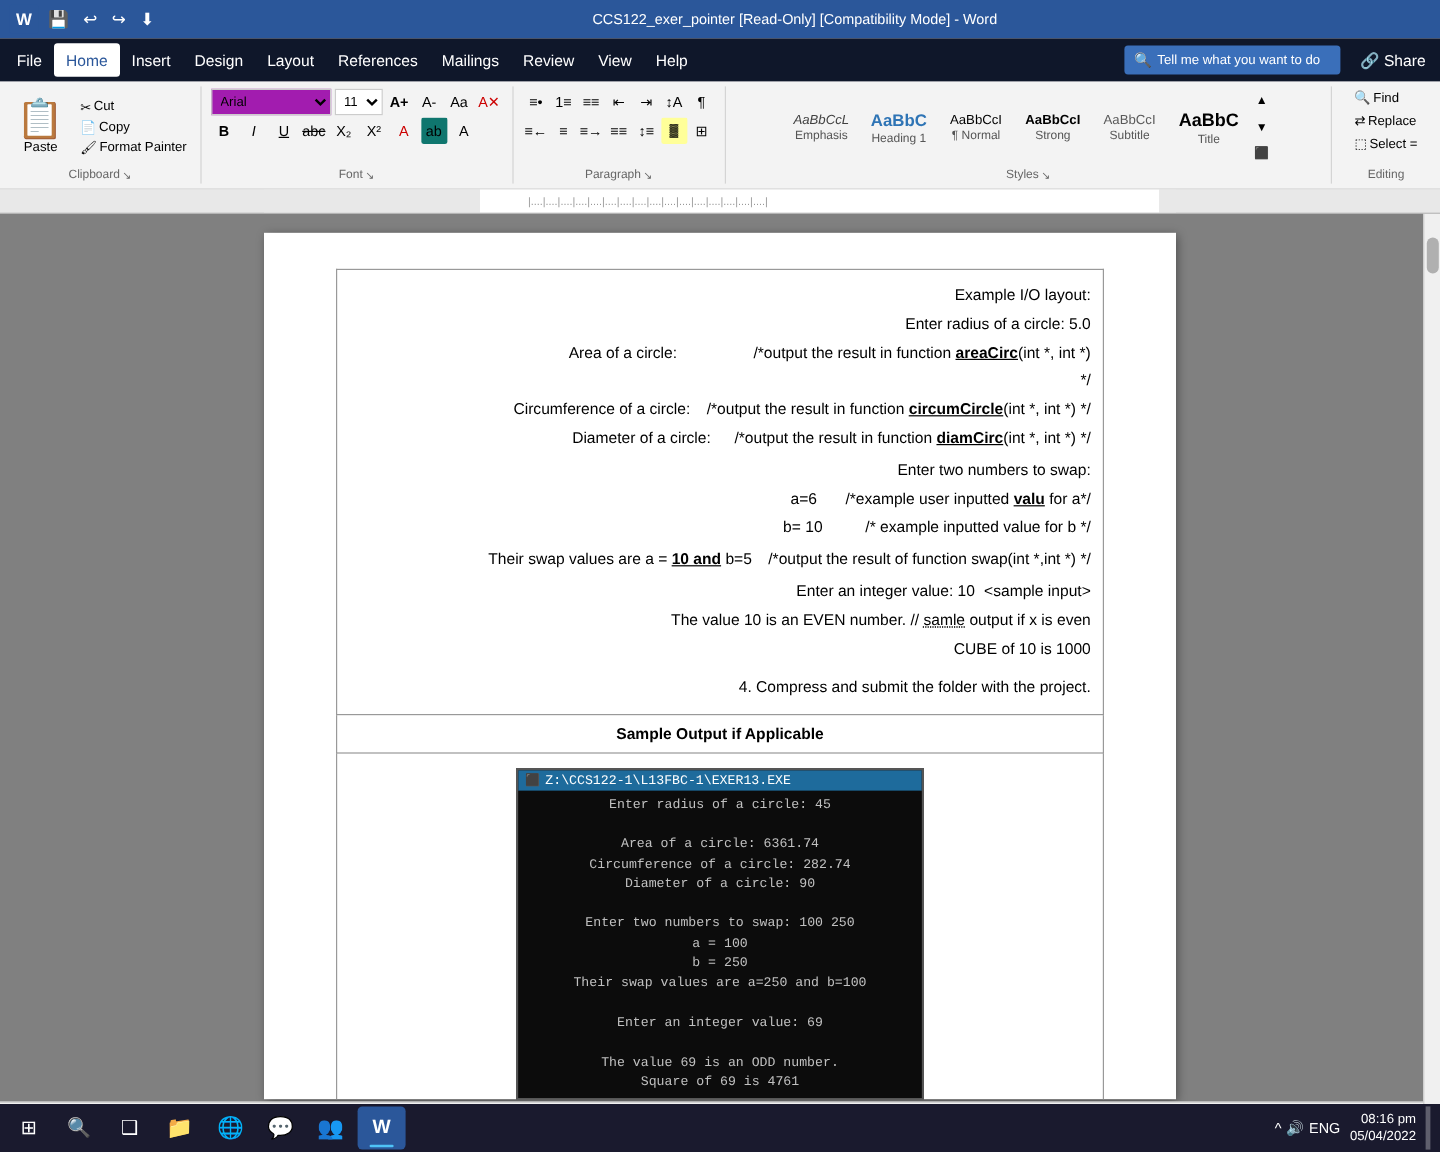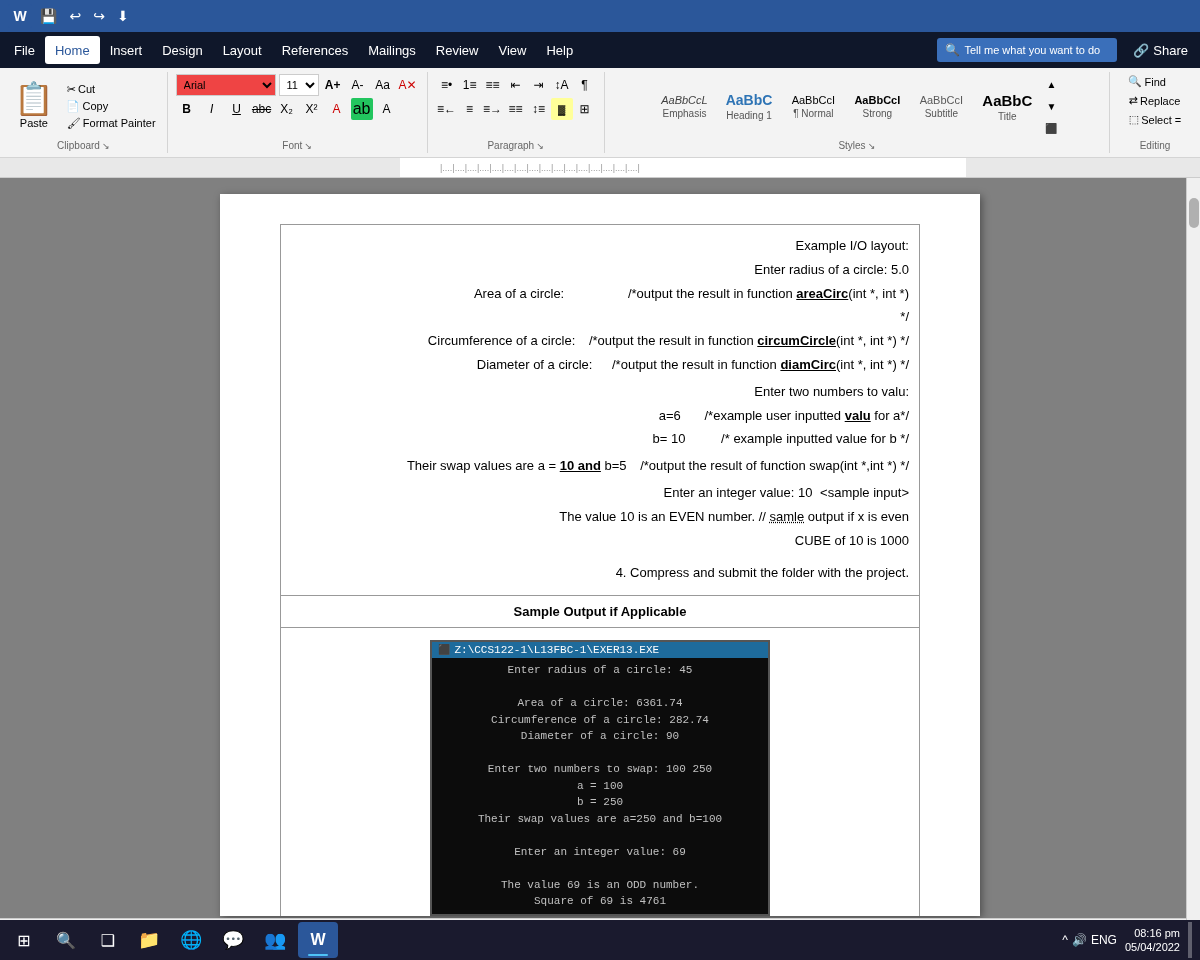--- a/index.html
+++ b/index.html
@@ -111,21 +111,21 @@
     .paste-label { font-size: 11px; margin-top: 2px; }
     .clipboard-right { display: flex; flex-direction: column; gap: 2px; justify-content: center; }
     .clip-btn { font-size: 11px; cursor: pointer; display: flex; align-items: center; gap: 2px; padding: 1px 3px; border-radius: 2px; white-space: nowrap; }
 
     
     .font-group { min-width: 220px; }
     .font-group-content { flex-direction: column; align-items: stretch; gap: 2px; }
     .font-row { display: flex; align-items: center; gap: 3px; }
     .font-select {
       border: 1px solid #ccc;
-      background: #ef4444;
+      background: #a21caf;
       font-size: 11px;
       padding: 1px 3px;
       height: 22px;
       min-width: 100px;
       cursor: pointer;
     }
     .size-select {
       border: 1px solid #ccc;
       background: white;
       font-size: 11px;
@@ -415,20 +415,21 @@
     <div class="title-bar">
       <div class="title-bar-left">
         <div style="background:#2b579a;color:white;font-weight:bold;font-size:14px;width:24px;height:24px;display:flex;align-items:center;justify-content:center;border-radius:2px;">W</div>
         <div class="quick-access">
           <button class="qa-btn">💾</button>
           <button class="qa-btn">↩</button>
           <button class="qa-btn">↪</button>
           <button class="qa-btn">⬇</button>
         </div>
       </div>
+      <div class="title-bar-center">CCS122_exer_pointer [Read-Only] [Compatibility Mode] - Word</div>
     </div>
 
     <div class="menu-bar">
       <div class="menu-item">File</div>
       <div class="menu-item active">Home</div>
       <div class="menu-item">Insert</div>
       <div class="menu-item">Design</div>
       <div class="menu-item">Layout</div>
       <div class="menu-item">References</div>
       <div class="menu-item">Mailings</div>
@@ -486,21 +487,21 @@
             <button class="icon-btn" style="color:#c00;">A✕</button>
           </div>
           <div class="font-row">
             <button class="font-btn bold">B</button>
             <button class="font-btn italic">I</button>
             <button class="font-btn underline">U</button>
             <button class="font-btn" style="text-decoration:line-through;">abc</button>
             <button class="font-btn">X₂</button>
             <button class="font-btn">X²</button>
             <button class="icon-btn" style="color:#c00;">A</button>
-            <button class="icon-btn" style="background:#22c55e;font-size:16px;">ab</button>
+            <button class="icon-btn" style="background:#0f766e;font-size:12px;">ab</button>
             <button class="icon-btn">A</button>
           </div>
         </div>
         <div class="ribbon-group-label">
           <span>Font</span>
           <span style="font-size:9px;cursor:pointer;">↘</span>
         </div>
       </div>
 
       <div class="ribbon-group para-group">
@@ -621,21 +622,21 @@
               </p>
               <p style="margin-left:80px;">*/</p>
               <p style="margin-left:60px;">
                 <span>Circumference of a circle:</span>
                 <span style="margin-left:10px;">/*output the result in function <span class="text-underline">circumCircle</span>(int *, int *)  */</span>
               </p>
               <p style="margin-left:107px;">
                 <span>Diameter of a circle:</span>
                 <span style="margin-left:16px;">/*output the result in function <span class="text-underline">diamCirc</span>(int *, int *)  */</span>
               </p>
-              <p style="margin-top:6px;">Enter two numbers to valu:</p>
+              <p style="margin-top:6px;">Enter two numbers to swap:</p>
               <p style="margin-left:80px;">
                 <span>a=6</span>
                 <span style="margin-left:20px;">/*example user inputted <span class="text-underline">valu</span> for a*/</span>
               </p>
               <p style="margin-left:80px;">
                 <span>b= 10</span>
                 <span style="margin-left:32px;">/* example inputted value for b */</span>
               </p>
               <p style="margin-top:6px;">
                 Their swap values are a = <span class="text-underline" style="font-weight:bold;">10 and</span> b=5

